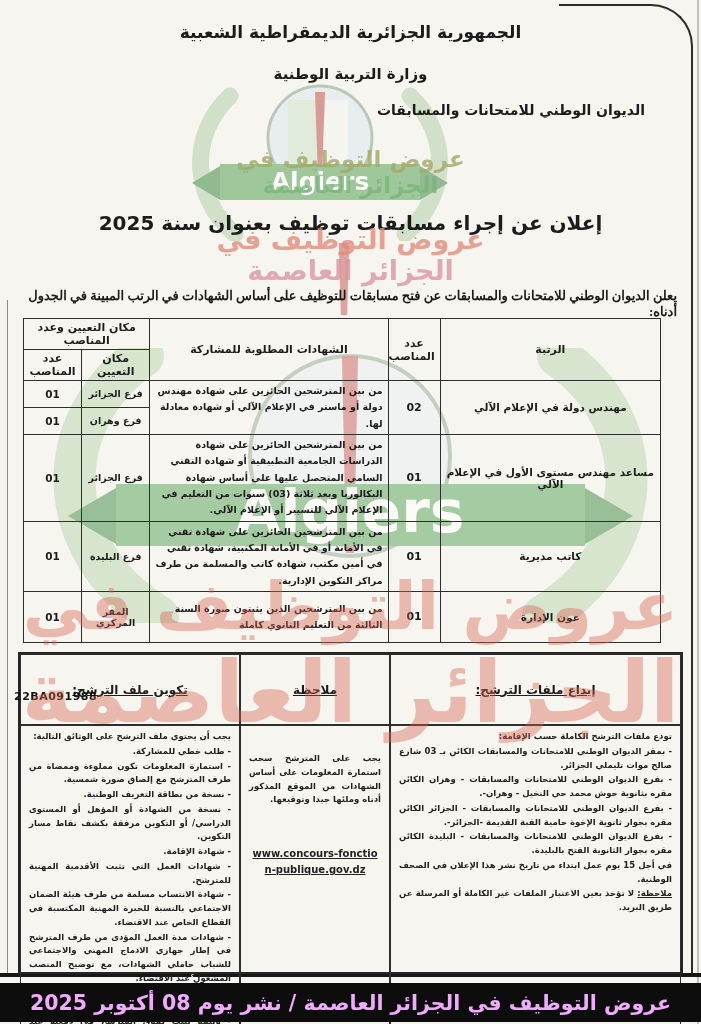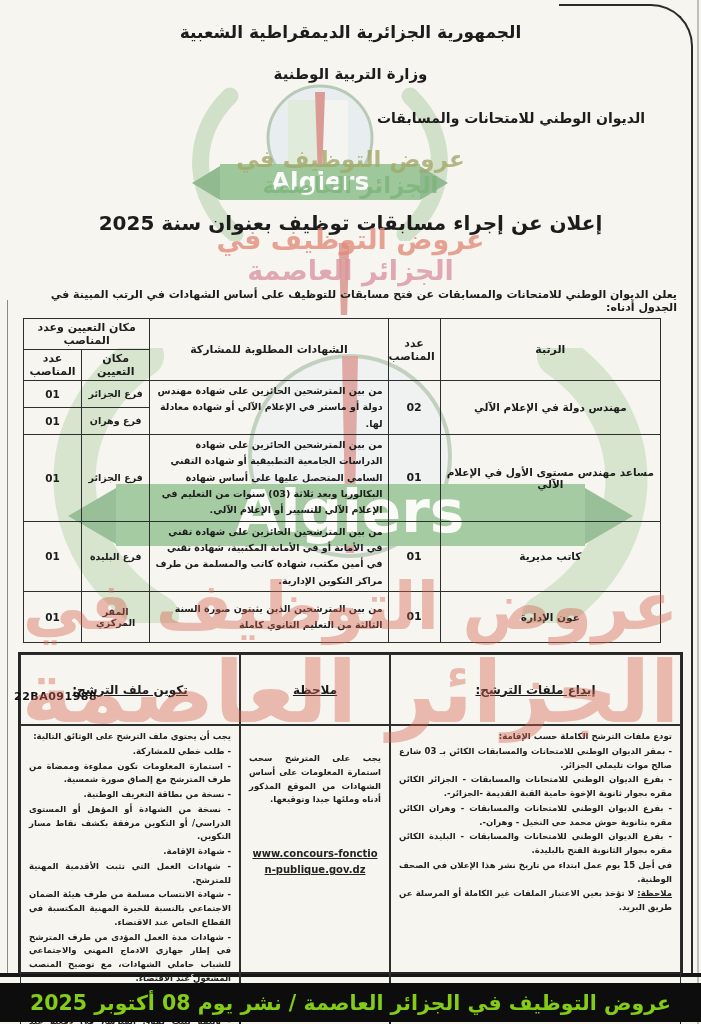--- a/index.html
+++ b/index.html
@@ -16,25 +16,25 @@
   .edge-right2{position:absolute;top:0;right:2px;height:1024px;width:0;border-right:2px solid #c2c0ba;z-index:2;}
   .edge-left{position:absolute;top:300px;left:7px;height:674px;width:0;border-left:1.5px solid #8a8a85;z-index:2;}
   .edge-bottom{position:absolute;left:0;right:0;top:973px;height:4px;background:#161616;z-index:2;}
   .page-number{position:absolute;top:971.5px;left:190px;font-size:9px;color:#ffffff;z-index:3;direction:ltr;}
 
   
   .h-republic{position:absolute;top:22px;left:0;right:0;text-align:center;
     font-size:17px;font-weight:bold;z-index:2;}
   .h-ministry{position:absolute;top:65px;left:0;right:0;text-align:center;
     font-size:15px;font-weight:bold;z-index:2;}
-  .h-office{position:absolute;top:110px;right:56px;font-size:14px;font-weight:bold;z-index:2;}
+  .h-office{position:absolute;top:102px;right:56px;font-size:14px;font-weight:bold;z-index:2;}
   .doc-title{position:absolute;top:211px;left:70px;right:70px;text-align:center;
     font-size:20px;font-weight:bold;z-index:2;letter-spacing:.5px;}
-  .intro{position:absolute;top:288px;right:24px;left:12px;font-size:11px;
-    font-weight:bold;text-align:right;z-index:2;}
+  .intro{position:absolute;top:288px;right:24px;left:12px;font-size:13px;
+    font-weight:bold;text-align:right;z-index:2;font-family:Liberation Serif, serif;}
 
   
   table.main{position:absolute;top:318px;right:40px;width:638px;border-collapse:collapse;
     table-layout:fixed;z-index:2;background:transparent;}
   table.main td,table.main th{border:1.5px solid #2e2e2e;padding:2px 5px;vertical-align:middle;
     font-weight:bold;overflow:hidden;}
   table.main th{font-size:11px;margin-top:11px;}
   .col-rank{width:220px;} .col-count{width:52px;} .col-cert{width:238px;}
   .col-place{width:68px;} .col-pnum{width:58px;}
   .cell-rank{font-size:10.5px;text-align:center;}
@@ -59,21 +59,21 @@
   .note-col .line{text-align:justify;}
   .note-url{margin-top:38px;font-size:10px;font-weight:bold;text-align:center;
     text-decoration:underline;direction:ltr;word-break:break-all;}
   .u-label{text-decoration:underline;}
 
   .doc-code{position:absolute;top:690px;left:14px;z-index:3;direction:ltr;
     font-size:11px;font-weight:bold;letter-spacing:.5px;color:#111;}
 
   
   .footer-bar{position:absolute;left:0;right:0;top:983px;height:39px;background:#0d0d0d;
-    color:#84cc16;display:flex;align-items:center;justify-content:center;
+    color:#f0abfc;display:flex;align-items:center;justify-content:center;
     font-size:20.5px;font-weight:bold;z-index:4;}
 
   
   .wm{position:absolute;pointer-events:none;}
   .wm-emblem-top{left:170px;top:76px;z-index:1;opacity:.55;}
   .wm-emblem-mid{left:28px;top:348px;z-index:1;opacity:.5;}
   .wm-obelisk-small{left:331px;top:243px;width:26px;height:72px;z-index:1;opacity:.5;
     background:#c4524a;clip-path:polygon(30% 0,70% 0,62% 100%,38% 100%);}
   .wm-txt{left:0;right:0;text-align:center;font-weight:bold;z-index:3;line-height:1.15;}
   .wm-green{top:146px;opacity:.8;}
@@ -204,22 +204,22 @@
     <div class="bcell bhead">
       <span>ملاحظة</span>
     </div>
     <div class="bcell bhead">
       <span>تكوين ملف الترشح:</span>
     </div>
 
     <div class="bcell btext">
       <div class="line">تودع ملفات الترشح الكاملة حسب الإقامة:</div>
       <div class="line">- بمقر الديوان الوطني للامتحانات والمسابقات الكائن بـ 03 شارع صالح موات تليملي الجزائر.</div>
+      <div class="line">- بفرع الديوان الوطني للامتحانات والمسابقات - وهران الكائن مقره بثانوية حوش محمد حي النخيل - وهران-.</div>
       <div class="line">- بفرع الديوان الوطني للامتحانات والمسابقات - الجزائر الكائن مقره بجوار ثانوية الإخوة حامية القبة القديمة -الجزائر-.</div>
-      <div class="line">- بفرع الديوان الوطني للامتحانات والمسابقات - وهران الكائن مقره بثانوية حوش محمد حي النخيل - وهران-.</div>
       <div class="line">- بفرع الديوان الوطني للامتحانات والمسابقات - البليدة الكائن مقره بجوار الثانوية الفتح بالبليدة.</div>
       <div class="line">في أجل 15 يوم عمل ابتداء من تاريخ نشر هذا الإعلان في الصحف الوطنية.</div>
       <div class="line">
         <span class="u-label">ملاحظة:</span><span> لا تؤخذ بعين الاعتبار الملفات غير الكاملة أو المرسلة عن طريق البريد.</span>
       </div>
     </div>
 
     <div class="bcell btext note-col">
       <div class="line">يجب على المترشح سحب استمارة المعلومات على أساس الشهادات من الموقع المذكور أدناه وملئها جيدا وتوقيعها.</div>
       <div class="note-url">www.concours-fonction-publique.gov.dz</div>

